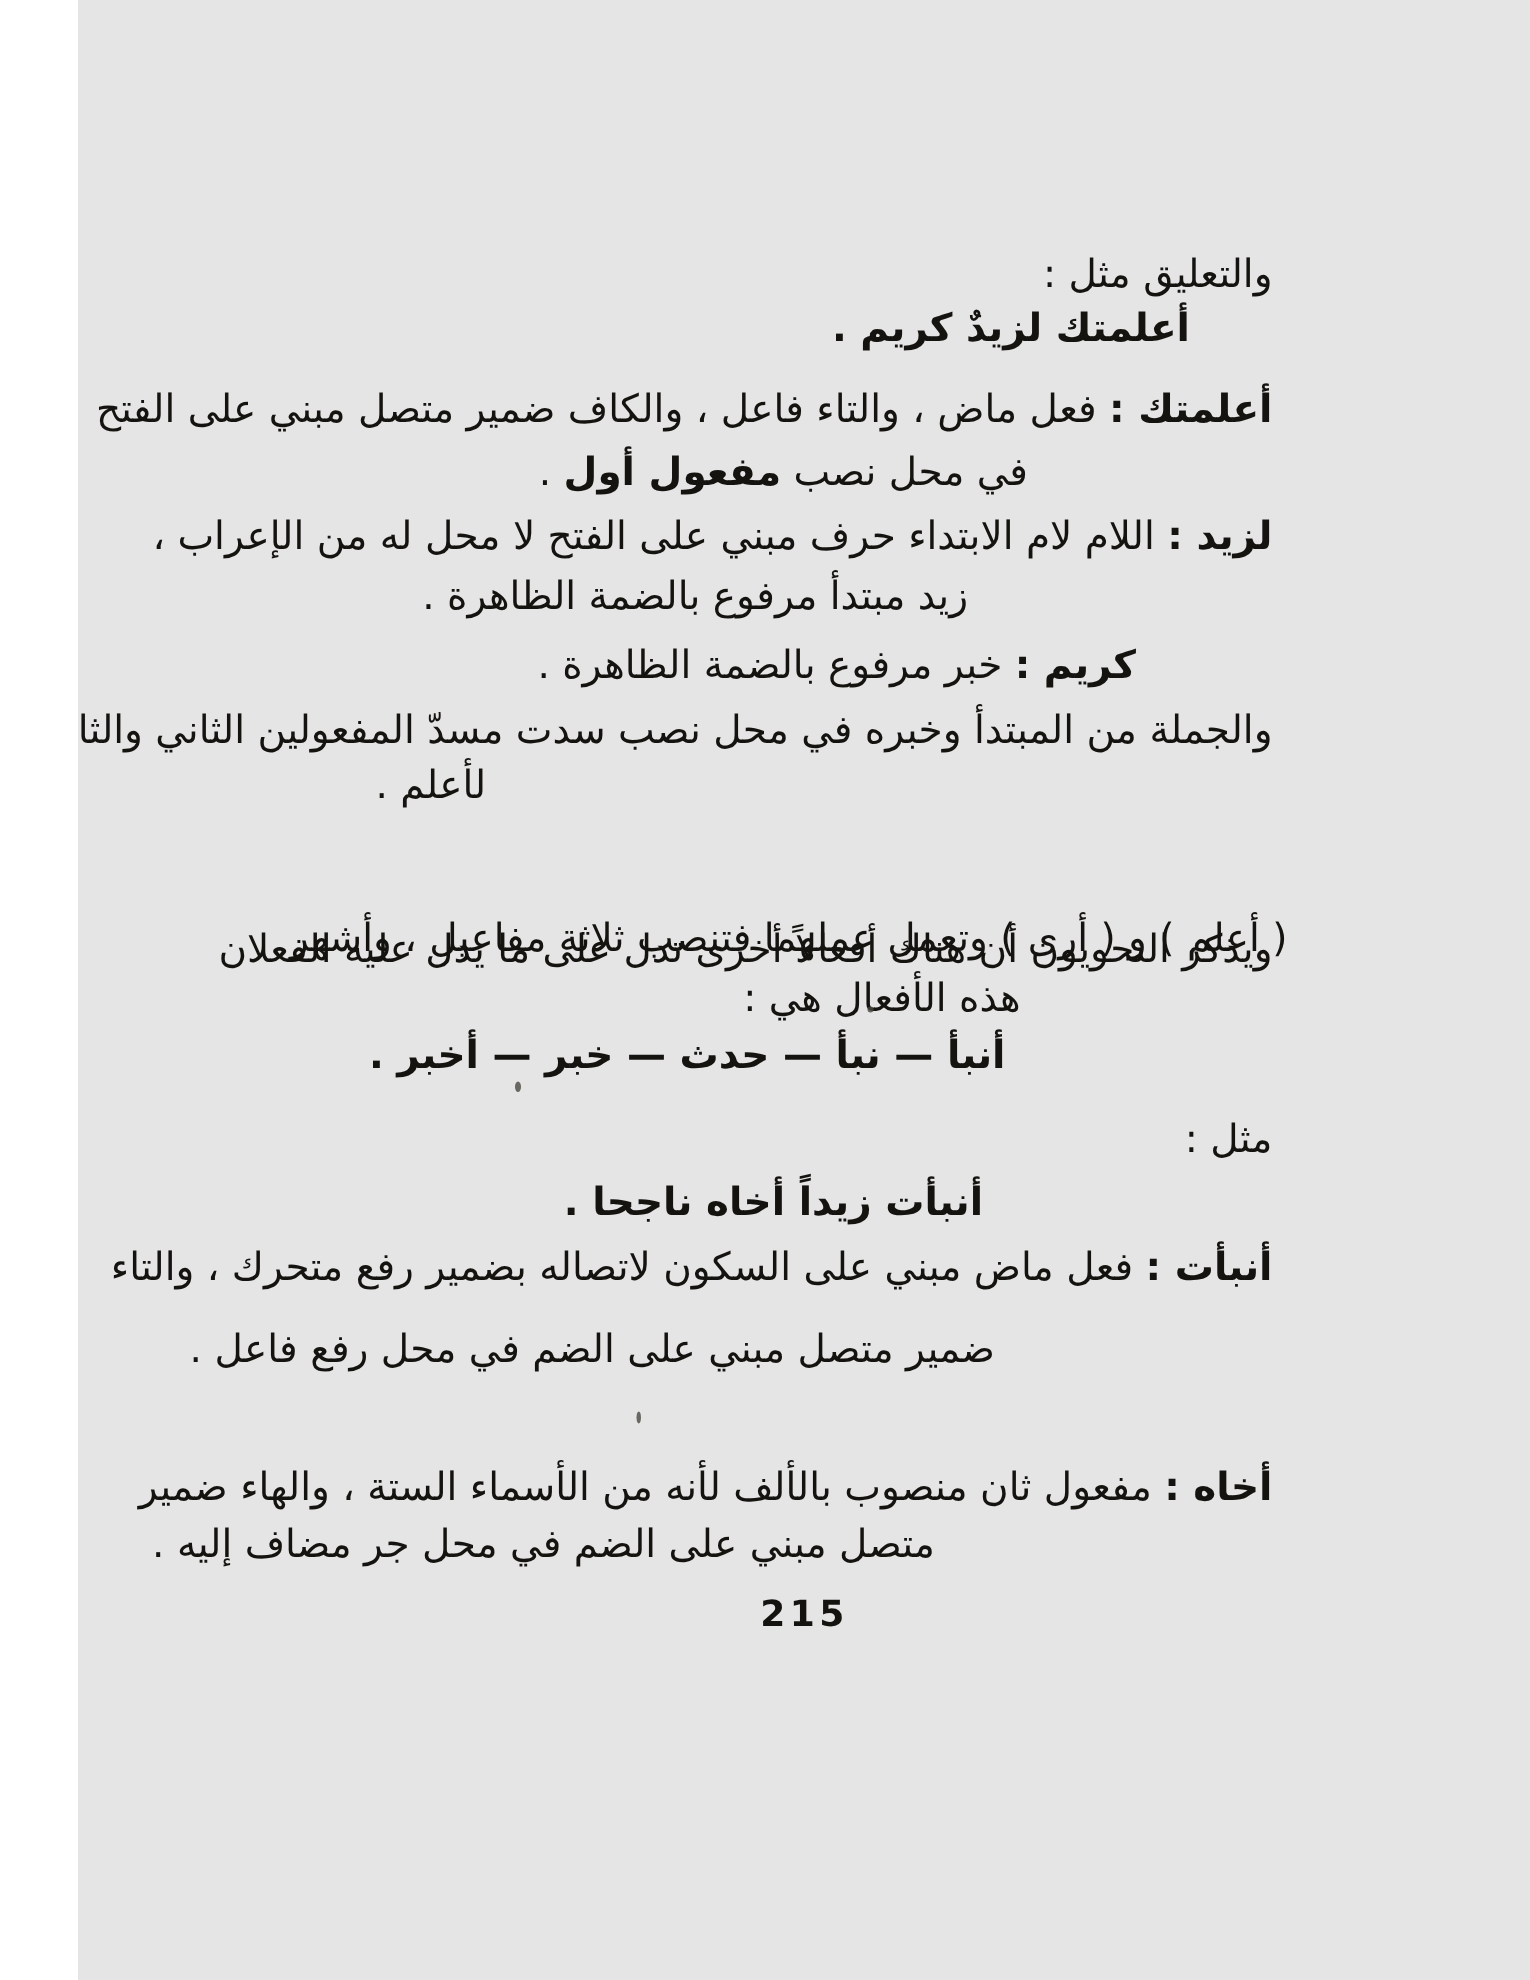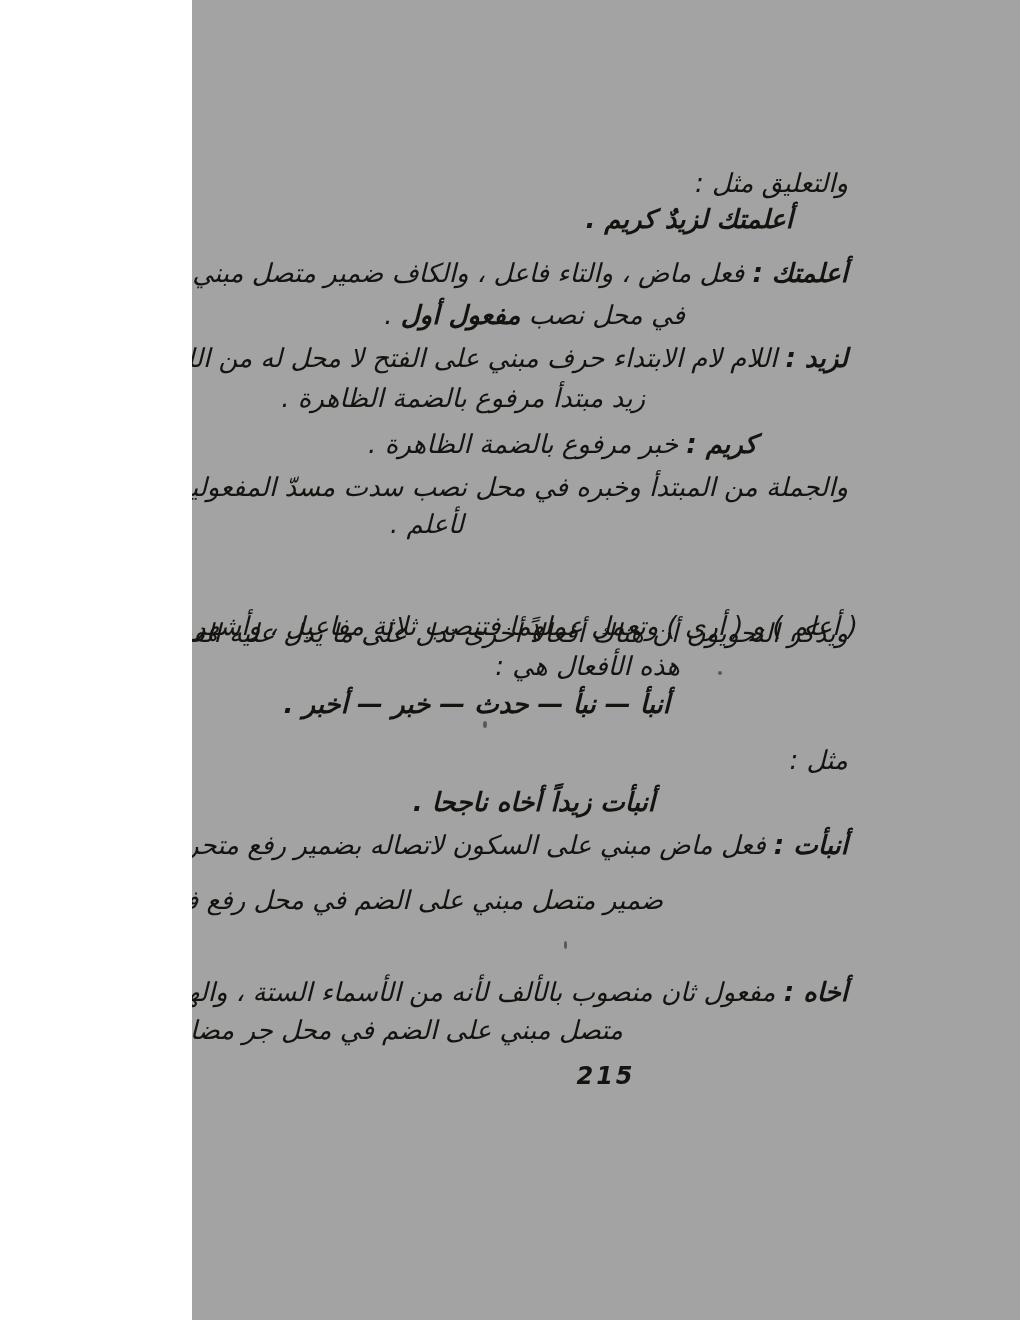--- a/index.html
+++ b/index.html
@@ -2,27 +2,26 @@
 <html lang="ar" dir="rtl"><head>
 <meta charset="utf-8">
 <style>
   html, body {
     margin: 0;
     padding: 0;
     background: #ffffff;
   }
   .page {
     position: relative;
-    width: 828px;
+    width: 968px;
     height: 1320px;
-    background: #a3a3a3;
+    background: #e5e5e5;
     overflow: hidden;
     font-family: "DejaVu Sans", "Liberation Sans", sans-serif;
     color: #151310;
-    font-style: italic;
   }
   .line {
     position: absolute;
     direction: rtl;
     unicode-bidi: embed;
     white-space: nowrap;
     font-size: 26px;
     line-height: 34px;
     letter-spacing: 0.2px;
     text-rendering: optimizeLegibility;

